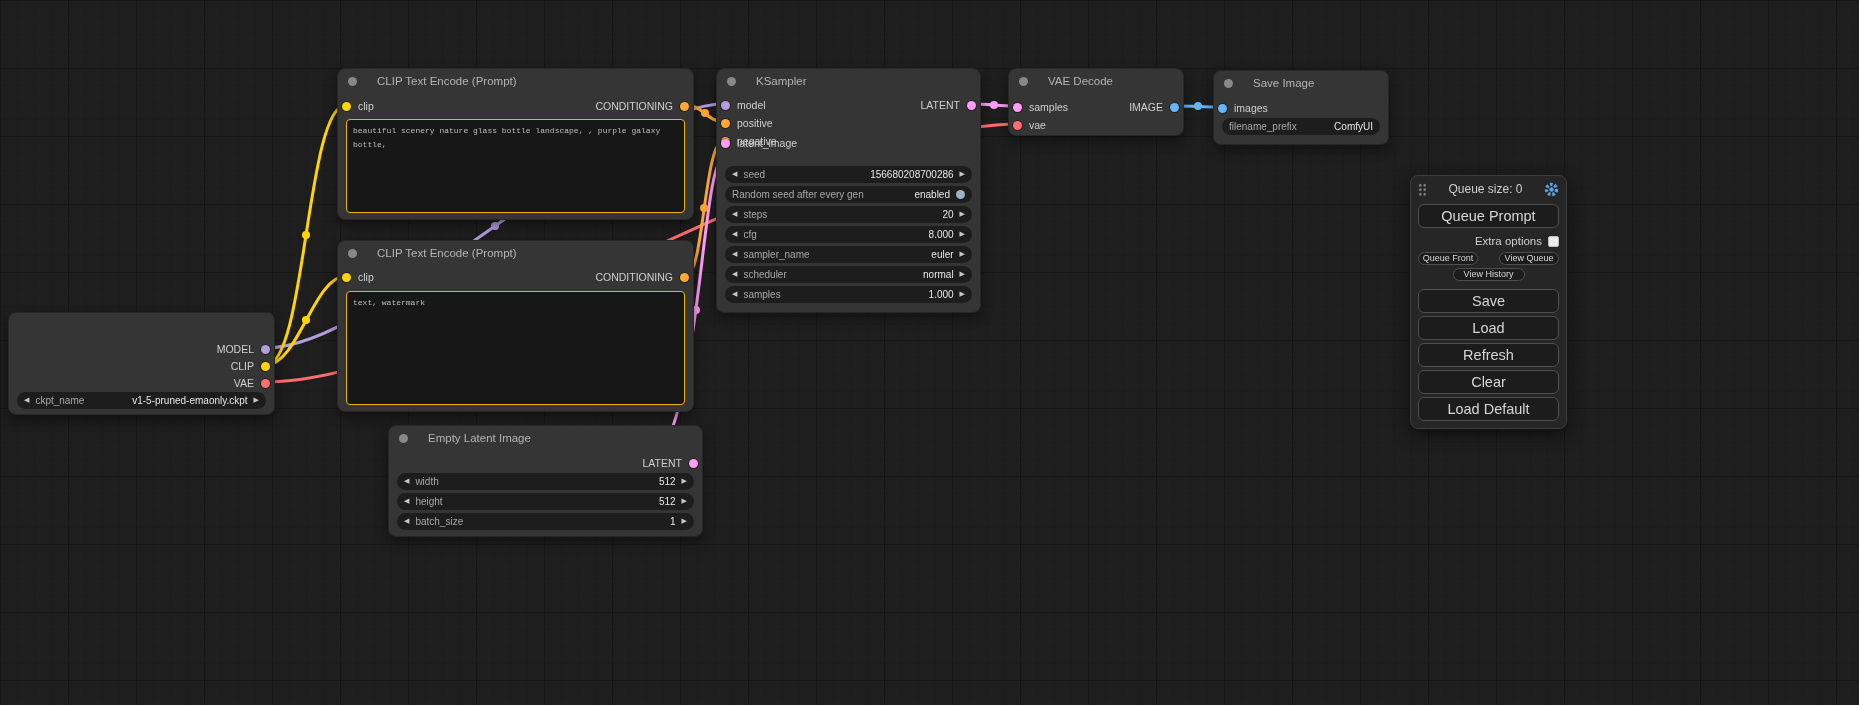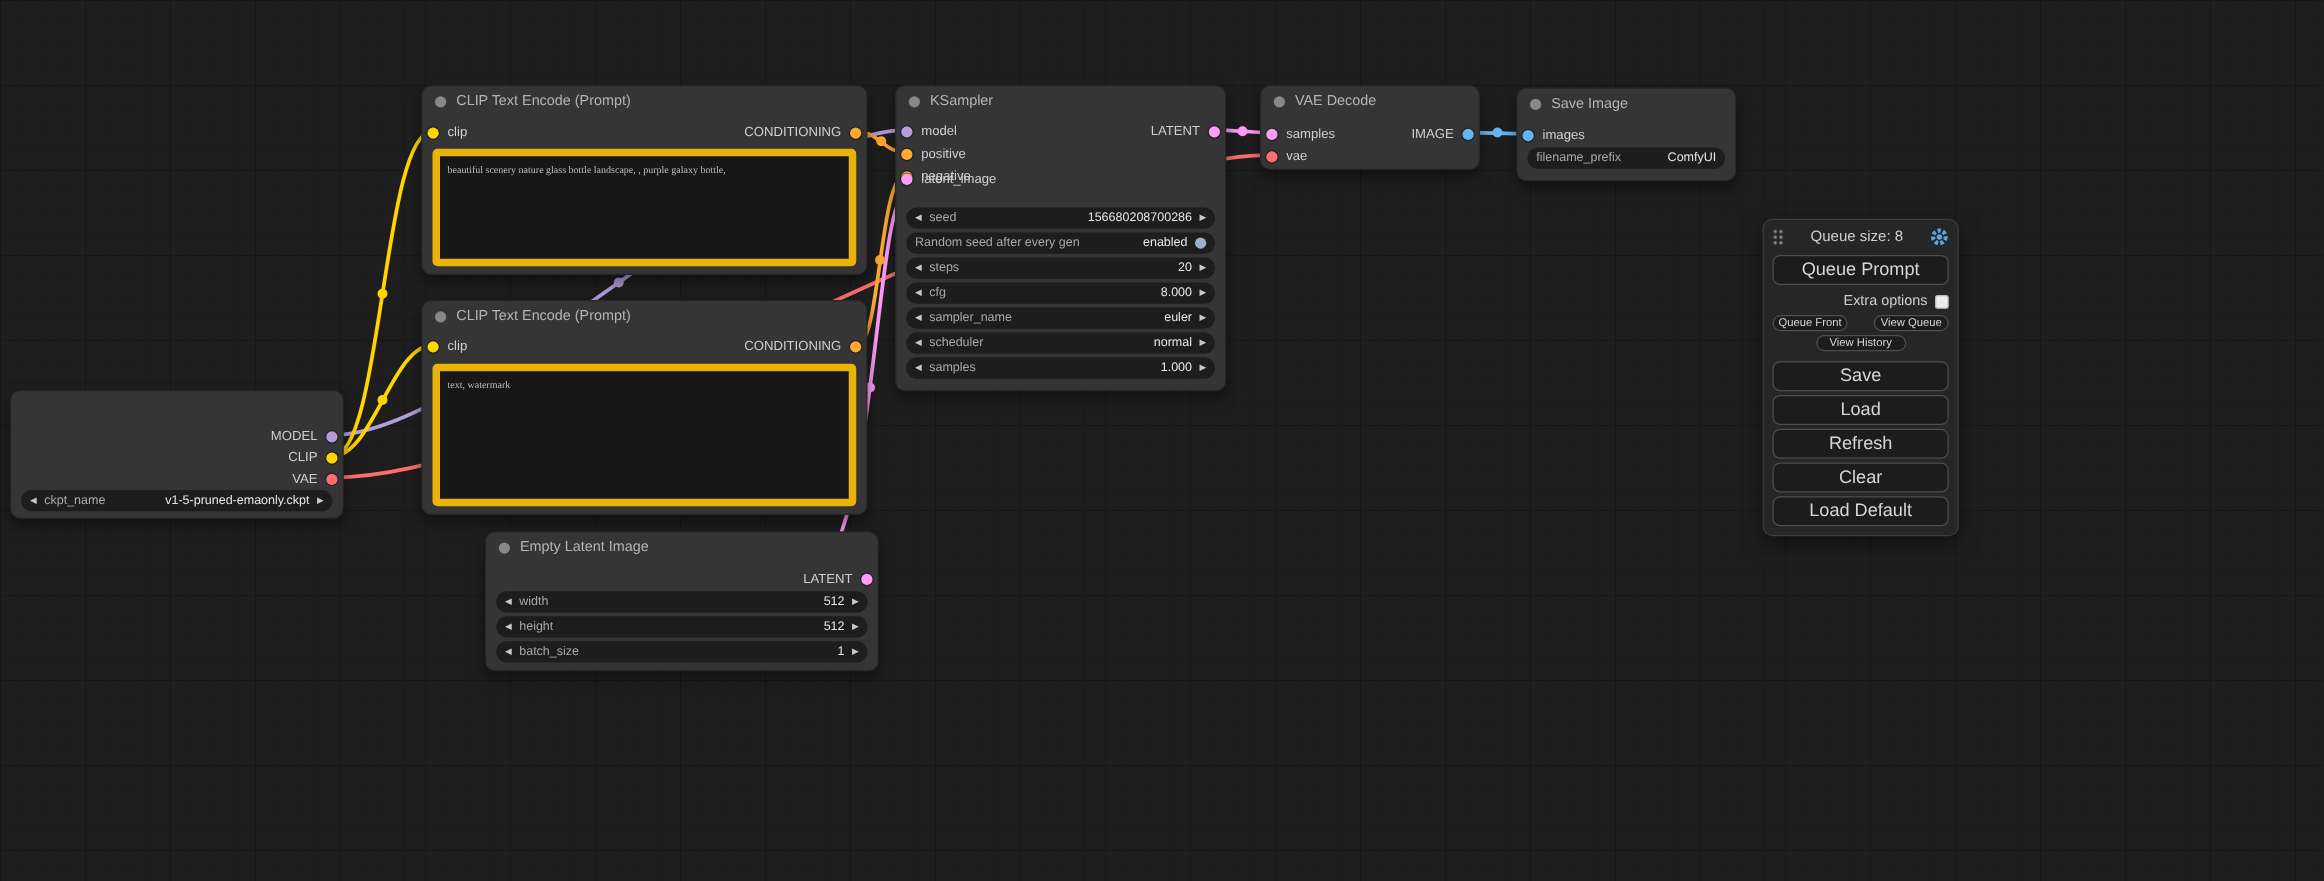--- a/index.html
+++ b/index.html
@@ -10,41 +10,41 @@
       linear-gradient(rgba(0,0,0,0.16) 1px, transparent 1px),
       linear-gradient(90deg, rgba(0,0,0,0.16) 1px, transparent 1px),
       linear-gradient(rgba(0,0,0,0.08) 1px, transparent 1px),
       linear-gradient(90deg, rgba(0,0,0,0.08) 1px, transparent 1px);
     background-size:68px 68px,68px 68px,17px 17px,17px 17px;}
   .wires{position:absolute;left:0;top:0;z-index:1;}
   .wires path{fill:none;stroke-width:3;stroke-linecap:round;}
   .node{position:absolute;z-index:2;background:#353535;border:1px solid #272727;
     border-radius:8px;box-shadow:0 5px 12px rgba(0,0,0,.45);box-sizing:border-box;}
   .ntitle{position:absolute;left:0;top:0;right:0;height:24px;display:flex;
-    align-items:center;padding:0 10px;color:#b4b4b4;font-size:11.5px;gap:8px;}
+    align-items:center;padding:0 10px;color:#b4b4b4;font-size:11.5px;gap:20px;}
   .tdot{width:9px;height:9px;border-radius:50%;background:#888;flex:0 0 auto;}
   .slot{position:absolute;left:4px;right:4px;height:16px;display:flex;
     align-items:center;gap:7px;font-size:10.5px;color:#cfcfcf;}
   .slot.out{justify-content:flex-end;}
   .dot{width:9px;height:9px;border-radius:50%;flex:0 0 auto;
     box-shadow:0 0 0 1px rgba(0,0,0,.35);}
   .c-model{background:#B39DDB}.c-clip{background:#FFD500}.c-vae{background:#FF6E6E}
   .c-cond{background:#FFA931}.c-latent{background:#FF9CF9}.c-image{background:#64B5F6}
   .pill{position:absolute;left:8px;right:8px;height:17px;background:#1d1d1d;
     border-radius:9px;display:flex;align-items:center;padding:0 7px;
     box-sizing:border-box;font-size:10px;color:#a8a8a8;gap:6px;}
   .pill .arrow{font-family:"DejaVu Sans",sans-serif;font-size:7px;color:#c9c9c9;
     flex:0 0 auto;line-height:1;}
   .pill .wlabel{flex:1 1 auto;overflow:hidden;white-space:nowrap;}
   .pill .wvalue{flex:0 0 auto;color:#e6e6e6;text-align:right;}
   .pill .toggledot{width:9px;height:9px;border-radius:50%;background:#9db0c6;
     flex:0 0 auto;}
   .textwidget{position:absolute;left:8px;right:8px;background:#171717;
-    border:6px solid #eab308;border-radius:4px;color:#bdbdbd;
-    font-family:Liberation Serif, serif;font-size:8px;line-height:1.7;
+    border:1px solid #eab308;border-radius:4px;color:#bdbdbd;
+    font-family:Liberation Mono, monospace;font-size:8px;line-height:1.7;
     padding:4px 6px;box-sizing:border-box;overflow:hidden;white-space:pre-wrap;}
   
   .menu{position:absolute;z-index:3;left:1410px;top:175px;width:157px;
     background:#262626;border:1px solid #3d3d3d;border-radius:8px;
     box-shadow:0 6px 16px rgba(0,0,0,.5);padding:5px 7px 7px 7px;
     box-sizing:border-box;display:flex;flex-direction:column;}
   .menu-head{display:flex;align-items:center;height:16px;margin-bottom:4px;}
   .drag{width:9px;height:13px;background-image:radial-gradient(circle,#858585 1.1px,transparent 1.4px);
     background-size:4.5px 4.5px;flex:0 0 auto;}
   .qsize{flex:1 1 auto;text-align:center;color:#cfcfcf;font-size:12px;}
@@ -267,21 +267,21 @@
     </div>
     <div class="slot in" style="top:48px">
       <span class="dot c-vae"></span>
       <span>vae</span>
     </div>
   </div>
 
   <div class="menu">
     <div class="menu-head">
       <span class="drag"></span>
-      <span class="qsize">Queue size: 8</span>
+      <span class="qsize">Queue size: 0</span>
       <svg width="15" height="15">
         <circle cx="7.5" cy="7.5" r="5" fill="none" stroke="#58a6e6" stroke-width="3.4" stroke-dasharray="2.6 1.7"></circle>
         <circle cx="7.5" cy="7.5" r="2.2" fill="#58a6e6"></circle>
       </svg>
     </div>
     <button class="btn big">Queue Prompt</button>
     <div class="extra-row">
       <span>Extra options</span>
       <span class="checkbox"></span>
     </div>

